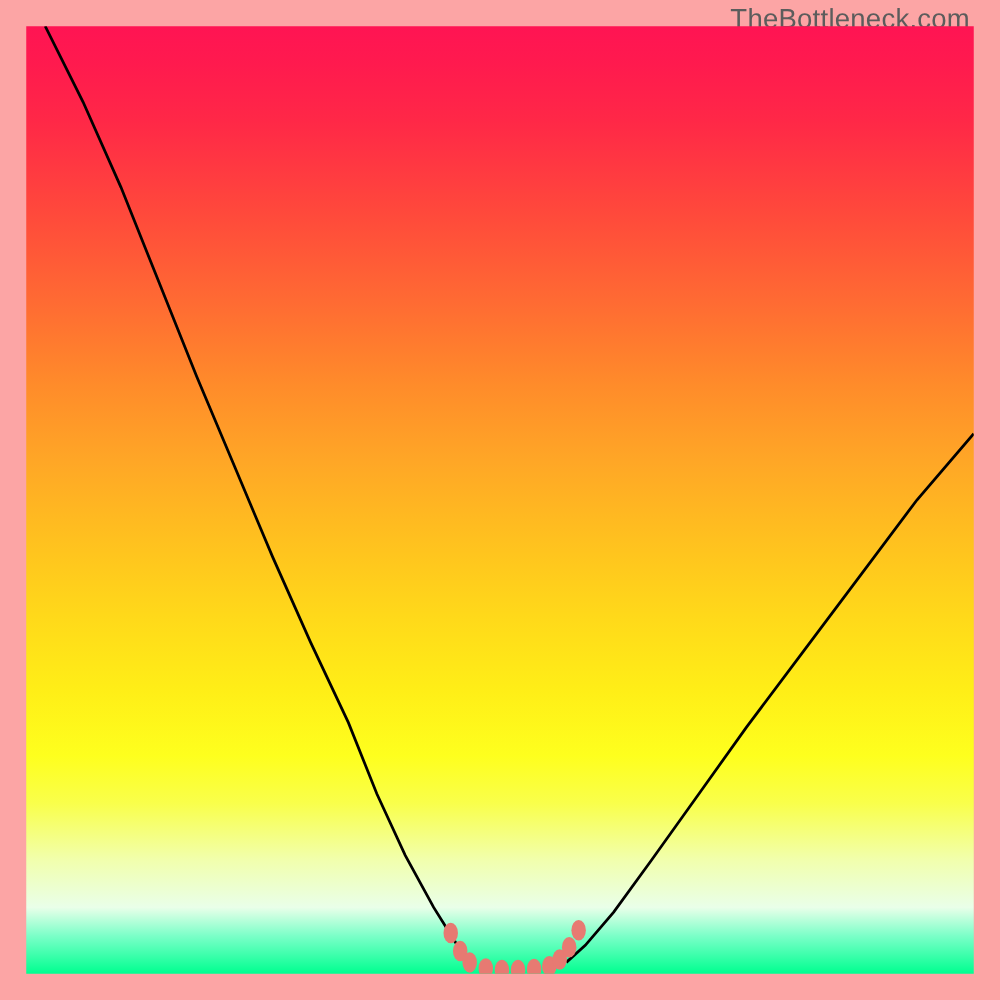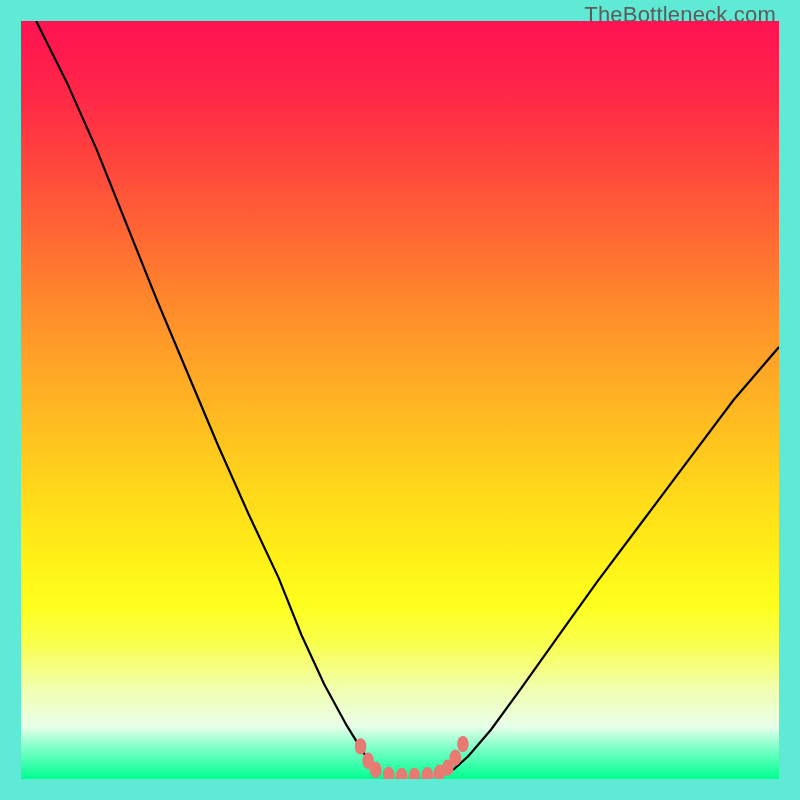--- a/index.html
+++ b/index.html
@@ -7,21 +7,21 @@
     padding: 0;
     width: 800px;
     height: 800px;
     overflow: hidden;
     background: #000;
     font-family: Arial, Helvetica, sans-serif;
   }
   .frame {
     position: absolute;
     inset: 0;
-    background: #5eead4;
+    background: #fca5a5;
   }
   .plot {
     position: absolute;
     left: 21px;
     top: 21px;
     width: 758px;
     height: 758px;
     background: linear-gradient(
       to bottom,
       #ff1453 0%,

